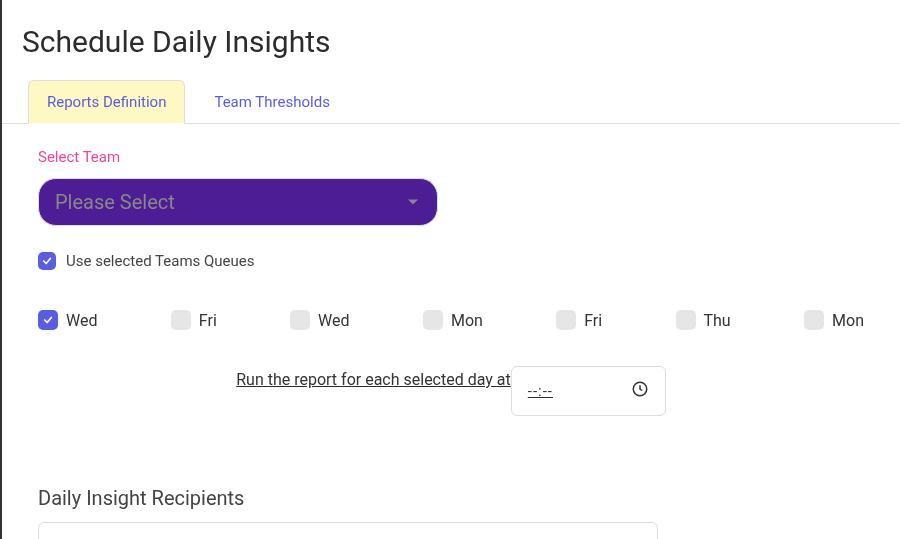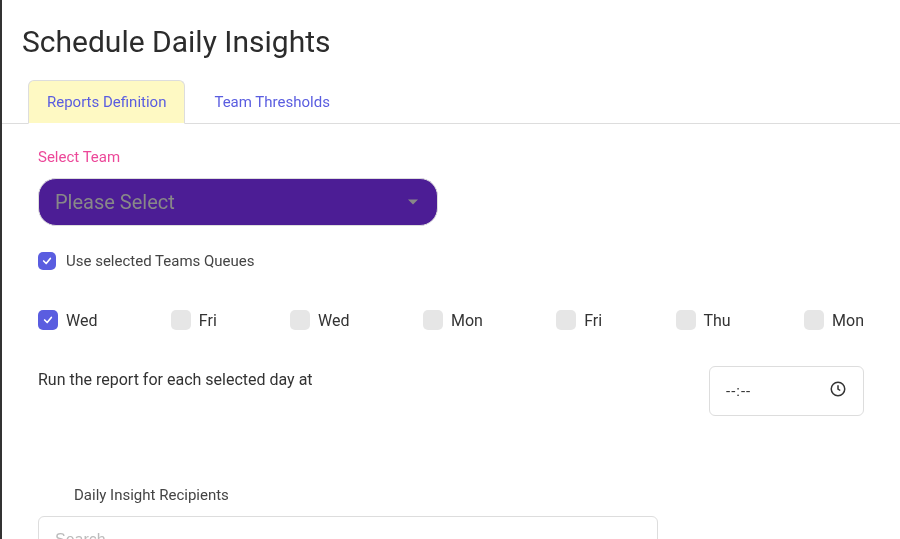--- a/index.html
+++ b/index.html
@@ -127,23 +127,24 @@
       width: 20px;
       height: 20px;
       margin-right: 8px;
     }
     .day-label {
       font-size: 16px;
       color: #333;
     }
     .run-row {
       display: flex;
-      justify-content: space-between;
+      justify-content: center;
       align-items: flex-start;
       margin-bottom: 70px;
+      text-decoration: underline;
     }
     .run-text {
       font-size: 16px;
       color: #333;
       padding-top: 4px;
     }
     .time-input {
       width: 155px;
       height: 50px;
       border: 1px solid #ddd;
@@ -157,24 +158,23 @@
     .time-text {
       font-size: 15px;
       color: #333;
       letter-spacing: 1px;
     }
     .clock-icon svg {
       width: 18px;
       height: 18px;
     }
     .recipients-label {
-      font-size: 15px;
+      font-size: 20px;
       color: #444;
       margin-bottom: 12px;
-      margin-left: 36px;
     }
     .search-input {
       width: 620px;
       height: 48px;
       border: 1px solid #ddd;
       border-radius: 6px;
       padding: 0 16px;
       font-size: 16px;
       color: #333;
       outline: none;

